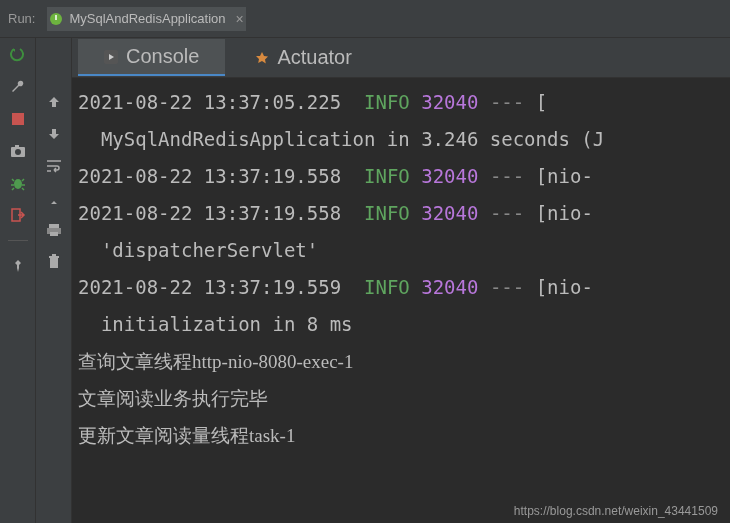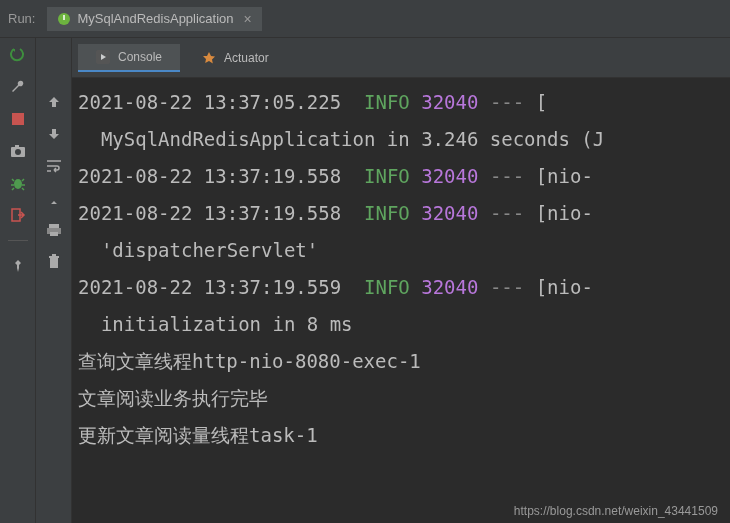--- a/index.html
+++ b/index.html
@@ -24,21 +24,21 @@
     }
     .run-label {
       color: #999;
       margin-right: 12px;
       font-size: 13px;
     }
     .run-tab {
       display: flex;
       align-items: center;
       background: #4e5254;
-      padding: 4px 10px;
+      padding: 4px 2px;
       border-radius: 0;
       height: 24px;
     }
     .run-icon {
       width: 14px;
       height: 14px;
       margin-right: 6px;
       display: inline-flex;
       align-items: center;
     }
@@ -89,24 +89,24 @@
       align-items: center;
       height: 40px;
       background: #3c3f41;
       border-bottom: 1px solid #323232;
       padding-left: 6px;
       gap: 4px;
     }
     .tab {
       display: flex;
       align-items: center;
-      padding: 6px 18px;
+      padding: 6px 26px;
       cursor: pointer;
       color: #bbbbbb;
-      font-size: 12px;
+      font-size: 20px;
       gap: 8px;
     }
     .tab.active {
       background: #4e5254;
       border-bottom: 2px solid #4a88c7;
     }
     .console {
       flex: 1;
       background: #2b2b2b;
       padding: 6px 0 0 4px;
@@ -118,21 +118,21 @@
       white-space: nowrap;
       position: relative;
     }
     .log-line { padding-left: 2px; white-space: pre; }
     .ts { color: #bbbbbb; }
     .level-info { color: #5fa55f; }
     .pid { color: #b877db; }
     .dashes { color: #888; }
     .brkt { color: #bbbbbb; }
     .msg { color: #bbbbbb; }
-    .thread-line { color: #bbbbbb; }
+    .thread-line { color: #bbbbbb; font-family: Liberation Serif, serif; }
     .watermark {
       position: absolute;
       bottom: 0;
       right: 12px;
       font-size: 12px;
       color: #999;
       font-family: sans-serif;
     }
     .divider {
       width: 20px;

